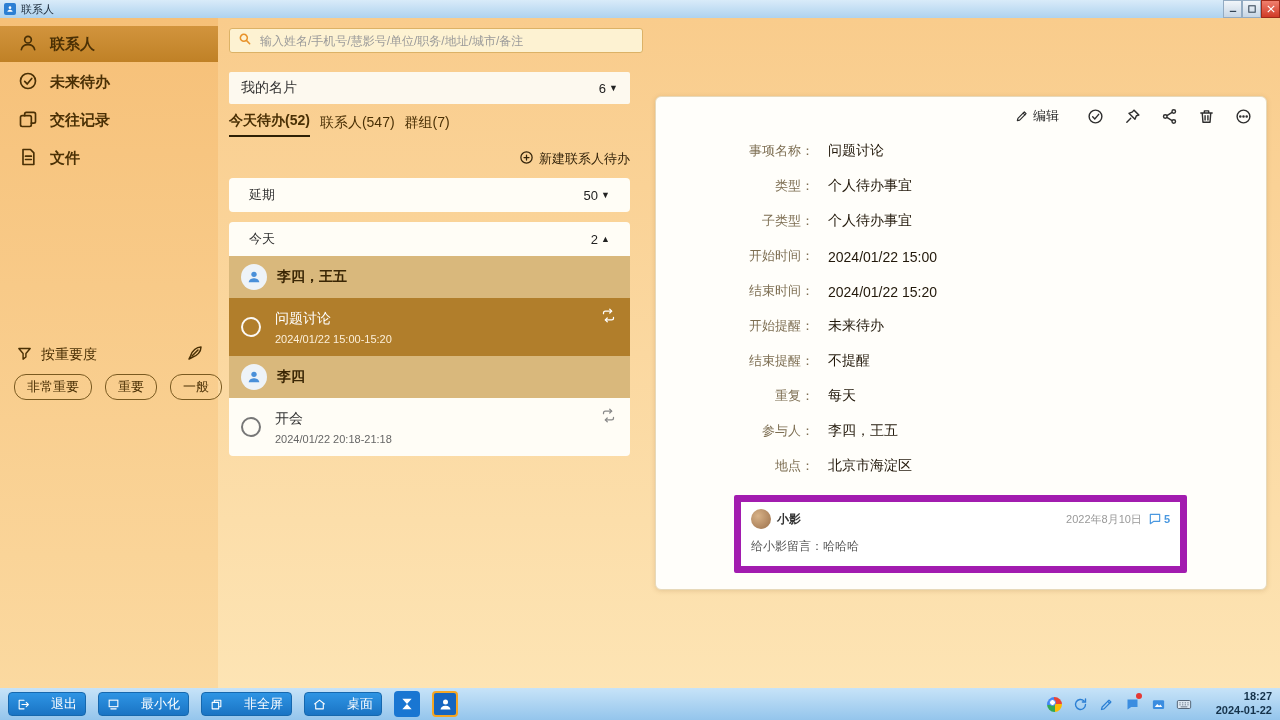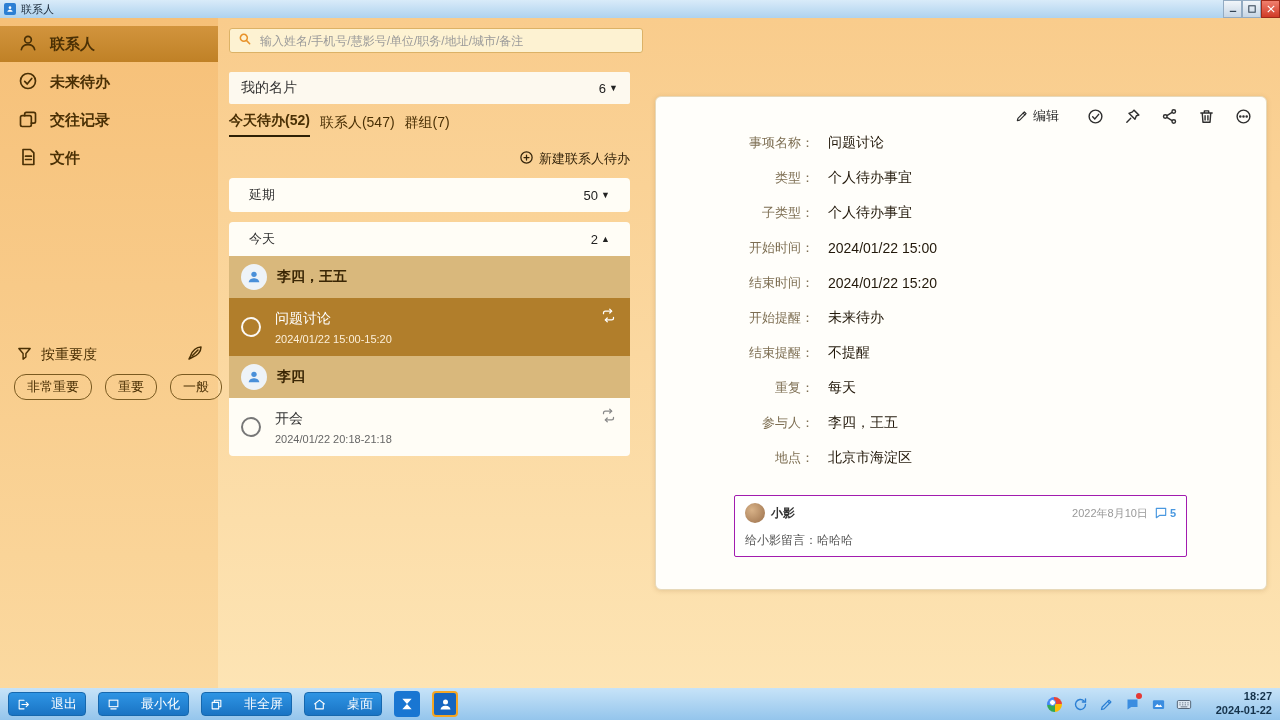--- a/index.html
+++ b/index.html
@@ -67,25 +67,25 @@
   .todo-2 .todo-time{color:#666;}
   .repeat{position:absolute;top:10px;right:14px;}
   .todo-1 .repeat{color:#fff;} .todo-2 .repeat{color:#888;}
   
   .detail{position:absolute;left:655px;top:78px;width:610px;height:492px;background:#fffefa;
     border:1px solid #e7d9ba;border-radius:6px;box-shadow:0 1px 5px rgba(120,80,20,.18);}
   .toolbar{position:absolute;top:10px;right:14px;display:flex;align-items:center;gap:20px;color:#2e2e2e;}
   .edit-btn{display:flex;align-items:center;gap:4px;font-size:13px;margin-right:8px;cursor:pointer;color:#2e2e2e;}
   .tool-ic{cursor:pointer;display:flex;}
   .fields{position:absolute;top:28px;left:0;right:0;}
-  .field{display:flex;height:35px;align-items:center;}
+  .field{display:flex;height:35px;align-items:flex-end;}
   .field .lbl{width:158px;text-align:right;font-size:13px;color:#7d6e52;flex:none;}
   .field .val{margin-left:14px;font-size:14px;color:#22180a;}
-  .comment{position:absolute;left:78px;top:398px;width:453px;height:62px;background:#fff;
-    border:1px solid #a21caf;border-radius:2px;box-sizing:border-box;padding:7px 10px;cursor:pointer;}
+  .comment{position:absolute;left:78px;top:398px;width:453px;height:78px;background:#fff;
+    border:7px solid #a21caf;border-radius:2px;box-sizing:border-box;padding:7px 10px;cursor:pointer;}
   .c-row1{display:flex;align-items:center;gap:6px;}
   .c-avatar{width:20px;height:20px;border-radius:50%;flex:none;
     background:radial-gradient(circle at 35% 35%,#d8b288,#9a6f4a);}
   .c-name{font-size:12px;font-weight:bold;color:#333;}
   .c-date{margin-left:auto;font-size:11px;color:#999;}
   .c-bubble{display:flex;align-items:center;gap:2px;color:#4a98e0;font-size:11px;font-weight:bold;}
   .c-text{margin-top:9px;font-size:12px;color:#555;}
   
   .taskbar{position:absolute;bottom:0;left:0;right:0;height:32px;
     background:linear-gradient(#c7e3f8,#94c5ec);display:flex;align-items:center;gap:12px;

